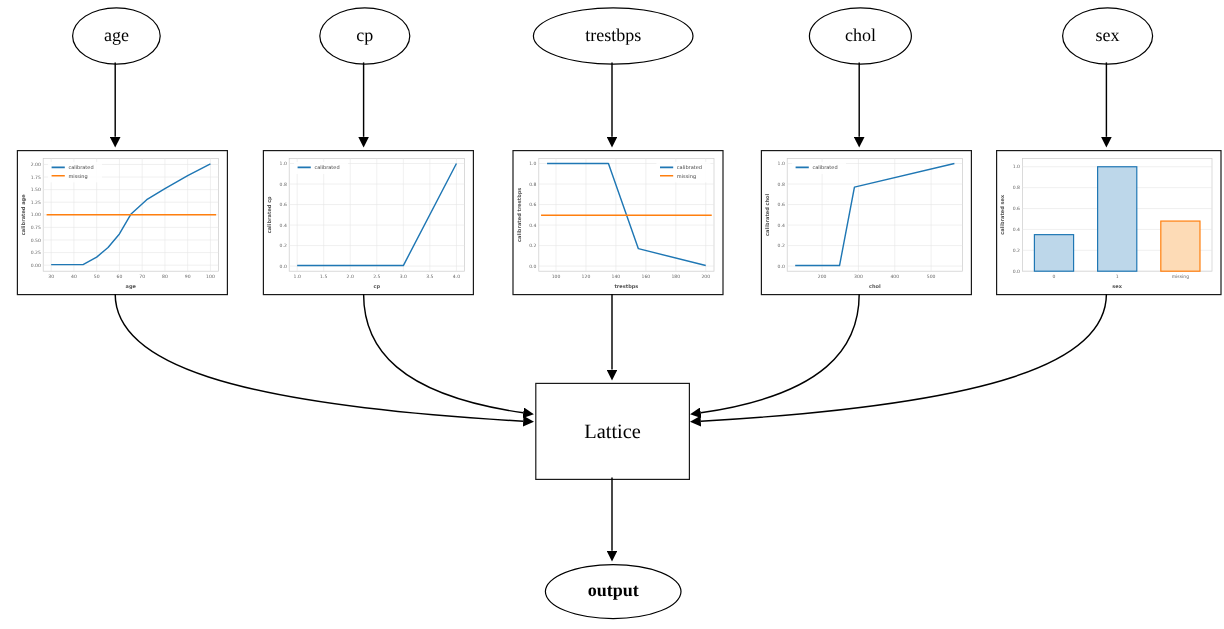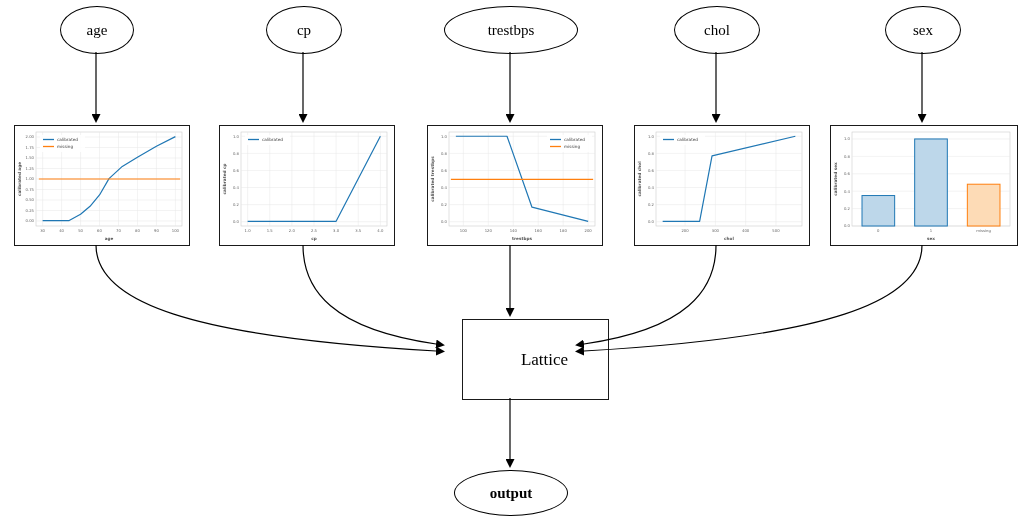--- a/index.html
+++ b/index.html
@@ -228,21 +228,21 @@
         <text x="45.33333333333333" y="103.5" font-size="3.8" fill="#666666" text-anchor="middle" font-family="&quot;DejaVu Sans&quot;, sans-serif" font-weight="normal">0</text>
         <rect x="81.67333333333333" y="10.962962962962976" width="32.65333333333333" height="87.03703703703702" fill="#bdd7ea" stroke="#1f77b4" stroke-width="1"></rect>
         <text x="98" y="103.5" font-size="3.8" fill="#666666" text-anchor="middle" font-family="&quot;DejaVu Sans&quot;, sans-serif" font-weight="normal">1</text>
         <rect x="134.34" y="56.22222222222222" width="32.65333333333333" height="41.77777777777778" fill="#fddbb6" stroke="#ff7f0e" stroke-width="1"></rect>
         <text x="150.66666666666666" y="103.5" font-size="3.8" fill="#666666" text-anchor="middle" font-family="&quot;DejaVu Sans&quot;, sans-serif" font-weight="normal">missing</text>
         <text x="98" y="112" font-size="4.2" fill="#555555" text-anchor="middle" font-family="&quot;DejaVu Sans&quot;, sans-serif" font-weight="bold">sex</text>
         <text x="4" y="51" font-size="4.2" fill="#555555" text-anchor="middle" font-family="&quot;DejaVu Sans&quot;, sans-serif" font-weight="bold" transform="rotate(-90 4 51)">calibrated sex</text>
       </svg>
   </div>
 
-  <div class="lattice" style="left:462px;top:319px;width:127px;height:79px;padding-left:18px;">
+  <div class="lattice" style="left:446px;top:319px;width:127px;height:79px;">
     <span>Lattice</span>
   </div>
 
   <div class="enode" style="left:454px;top:470px;width:112px;height:44px;font-weight:bold;">
     <span>output</span>
   </div>
 
 </div>
 
 </body></html>

